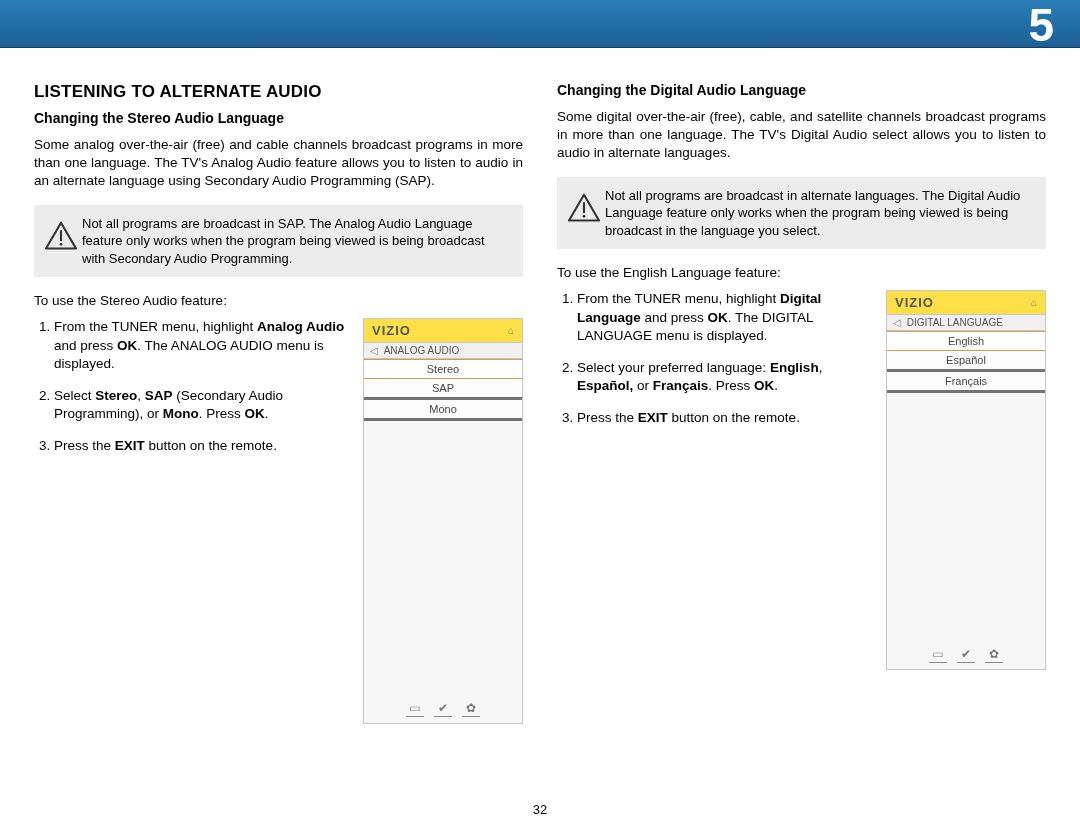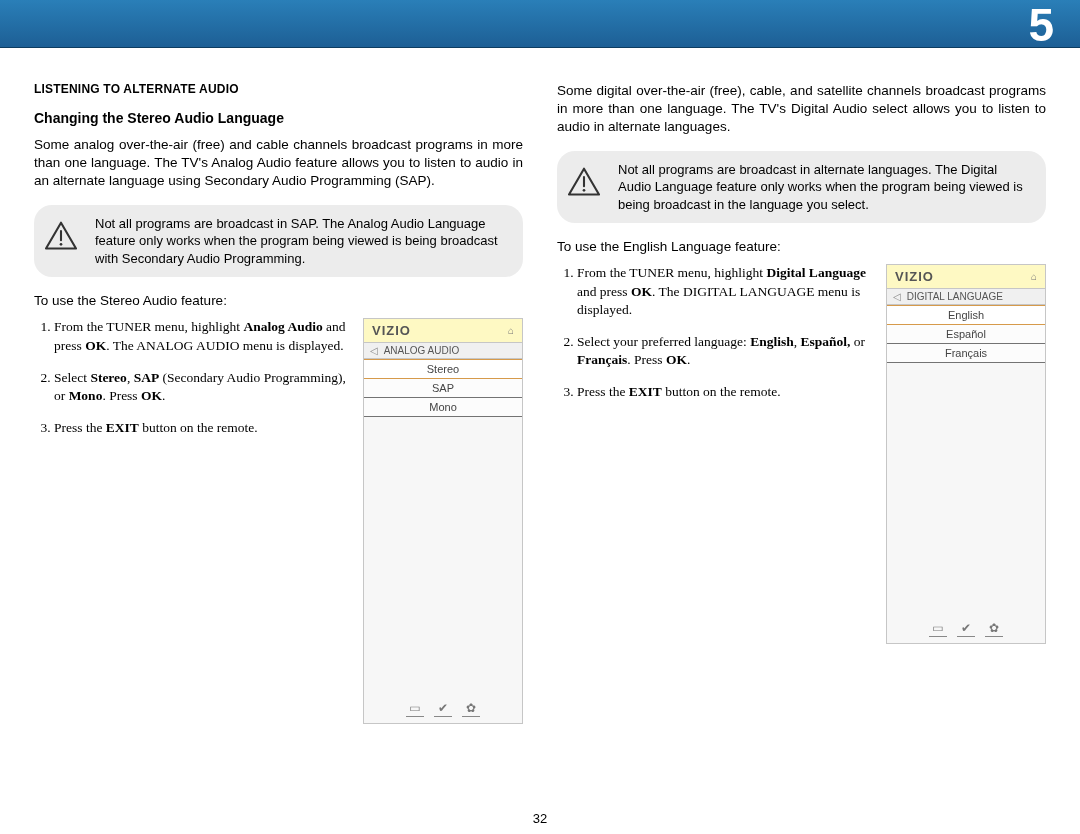--- a/index.html
+++ b/index.html
@@ -25,76 +25,75 @@
     font-size: 46px;
     font-weight: 700;
   }
   .page {
     padding: 34px 34px 10px 34px;
     display: flex;
     gap: 34px;
   }
   .col { flex: 1; min-width: 0; }
   h1 {
-    font-size: 12px;
+    font-size: 17px;
     font-weight: 800;
     letter-spacing: 0.2px;
-    margin-bottom: 14px;
+    margin-bottom: 8px;
   }
   h2 {
     font-size: 14px;
     font-weight: 700;
     margin-bottom: 10px;
   }
   p.body {
     font-size: 13.5px;
     line-height: 1.35;
     text-align: justify;
     margin-bottom: 14px;
   }
   .note {
     background: #ececec;
     padding: 10px 14px 10px 10px;
     display: flex;
-    gap: 17px;
+    gap: 4px;
     align-items: flex-start;
     margin: 10px 0 16px 0;
-    border-radius: 18px;
   }
   .note .warn-icon {
     width: 34px; height: 30px; flex: 0 0 34px;
     margin-top: 6px;
   }
   .note .warn-icon svg { width: 34px; height: 30px; }
   .note-text { font-size: 13px; line-height: 1.35; }
   .intro-line { font-size: 13.5px; margin-bottom: 10px; }
   .steps-row { display: flex; gap: 16px; align-items: flex-start; }
   ol.steps {
     font-size: 13.5px;
     line-height: 1.35;
     padding-left: 20px;
   }
-  ol.steps li { margin-bottom: 14px; font-family: Liberation Serif, serif; }
+  ol.steps li { margin-bottom: 14px; }
   .menu-shot {
     width: 160px;
     border: 1px solid #c6c6c6;
     background: #f7f7f7;
     flex: 0 0 160px;
     display: flex;
     flex-direction: column;
   }
   .menu-shot.tall { height: 406px; }
   .menu-shot.medium { height: 380px; }
   .menu-header {
     display: flex;
     align-items: center;
     justify-content: space-between;
     padding: 4px 8px;
     border-bottom: 1px solid #c6c6c6;
-    background: #fef9c3;
+    background: #fde047;
   }
   .vizio-logo {
     font-family: Arial, sans-serif;
     font-weight: 800;
     font-size: 13px;
     letter-spacing: 1px;
     color: #555;
   }
   .home-ic { font-size: 10px; color: #777; }
   .menu-title-row {
@@ -104,21 +103,21 @@
     border-bottom: 1px solid #c6c6c6;
     font-size: 10px;
     color: #555;
     background: #f0f0f0;
   }
   .menu-title-row .back-ic { font-size: 10px; color: #888; margin-right: 6px; }
   .menu-item {
     text-align: center;
     font-size: 11px;
     padding: 3px 0;
-    border-bottom: 1px solid #737373;
+    border-bottom: 3px solid #737373;
     color: #444;
     background: #fcfcfc;
   }
   .menu-item.selected { border: 1px solid #d69a4a; border-left: none; border-right: none; background:#fff; }
   .menu-fill { flex: 1; }
   .menu-footer {
     display: flex;
     gap: 10px;
     justify-content: center;
     padding: 4px 0 6px 0;
@@ -127,21 +126,21 @@
   .menu-footer span {
     border-bottom: 1px solid #888;
     font-size: 12px;
     width: 18px;
     text-align: center;
     line-height: 1;
     padding-bottom: 2px;
   }
   .page-num {
     position: absolute;
-    bottom: 8px;
+    bottom: 17px;
     left: 50%;
     transform: translateX(-50%);
     font-size: 13px;
   }
   b { font-weight: 700; }
 </style>
 </head>
 <body>
 
 <div class="header-band">
@@ -193,20 +192,21 @@
         <div class="menu-footer">
           <span>▭</span>
           <span>✔</span>
           <span>✿</span>
         </div>
       </div>
     </div>
   </div>
 
   <div class="col">
+    <h2>Changing the Digital Audio Language</h2>
     <p class="body">Some digital over-the-air (free), cable, and satellite channels broadcast programs in more than one language. The TV's Digital Audio select allows you to listen to audio in alternate languages.</p>
 
     <div class="note">
       <div class="warn-icon">
         <svg viewBox="0 0 40 36">
             <path d="M20 2 L38 33 L2 33 Z" fill="none" stroke="#333" stroke-width="2.5" stroke-linejoin="round"></path>
             <line x1="20" y1="12" x2="20" y2="23" stroke="#333" stroke-width="2.5" stroke-linecap="round"></line>
             <circle cx="20" cy="28" r="1.6" fill="#333"></circle>
           </svg>
       </div>

